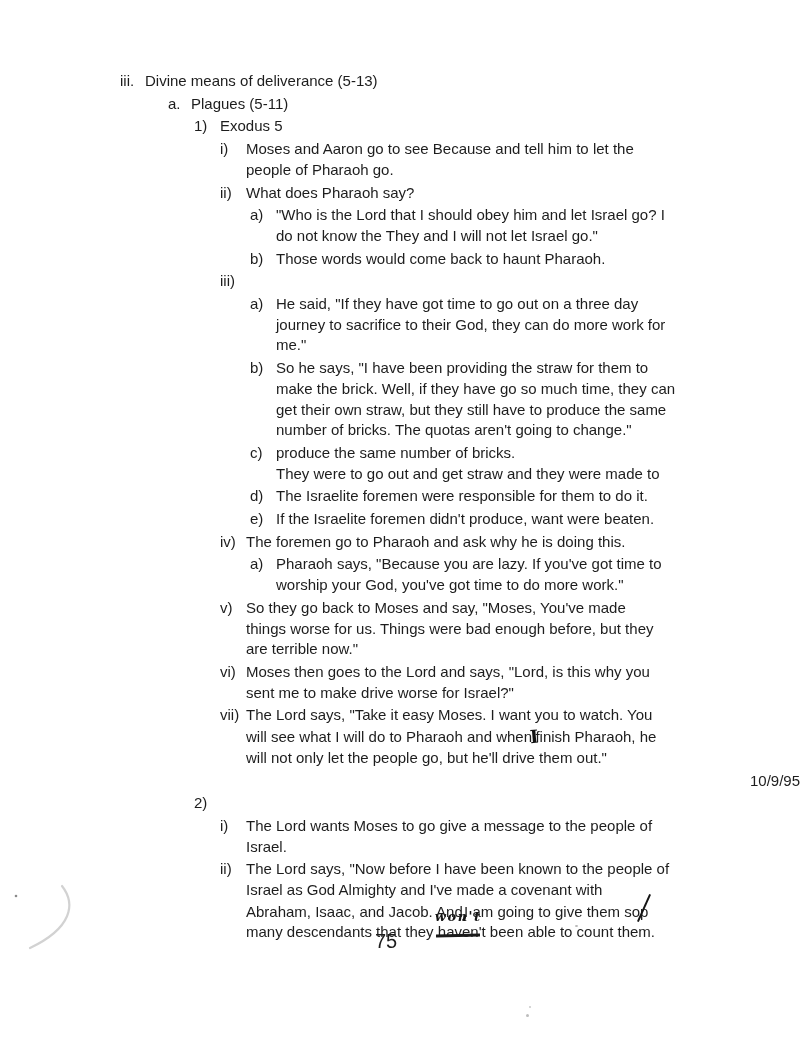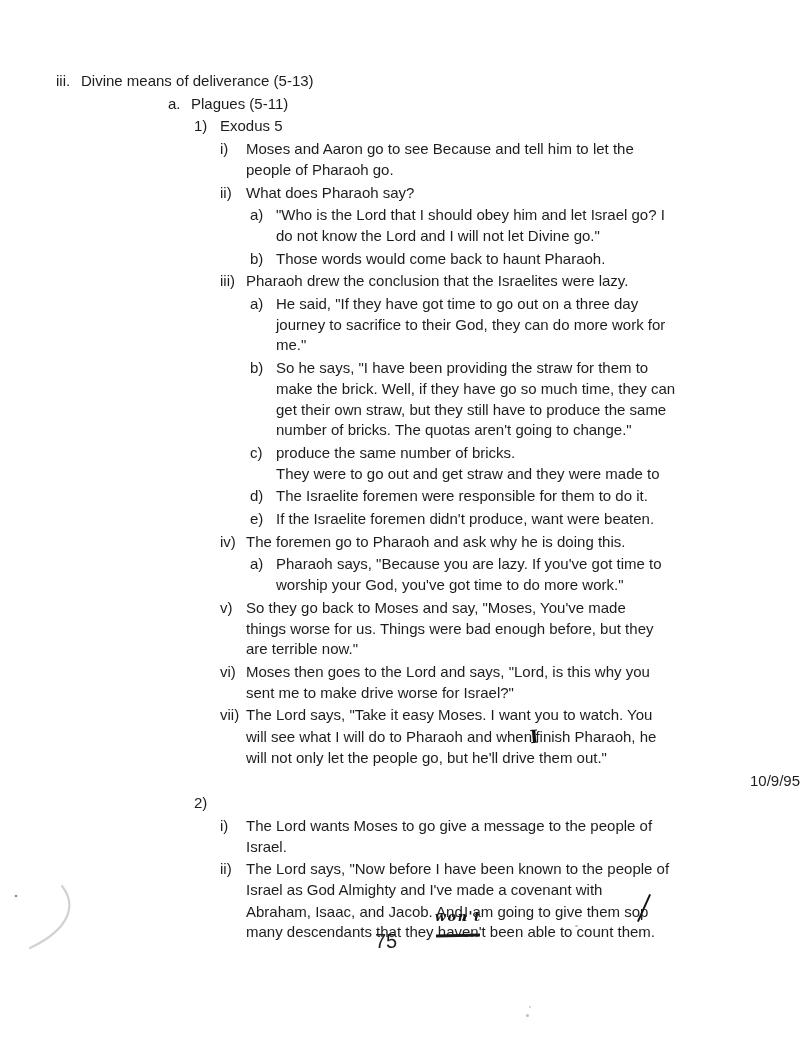--- a/index.html
+++ b/index.html
@@ -6,21 +6,21 @@
   .page{
     position:relative;width:800px;height:1050px;background:#ffffff;overflow:hidden;
     font-family:"Liberation Sans","DejaVu Sans",sans-serif;
     font-size:15px;color:#1d1d1d;
   }
   .content{position:absolute;top:71px;left:0;width:800px;}
   .item{display:flex;margin-bottom:2px;line-height:20.7px;}
   .marker{flex:0 0 auto;white-space:nowrap;}
   .text{flex:1 1 auto;}
   .line{line-height:20.7px;}
-  .level-1{padding-left:56px}.level-1 .marker{width:25px}
+  .level-1{padding-left:120px}.level-1 .marker{width:25px}
   .level-2{padding-left:168px}.level-2 .marker{width:23px}
   .level-3{padding-left:194px}.level-3 .marker{width:26px}
   .level-4{padding-left:220px}.level-4 .marker{width:26px}
   .level-5{padding-left:250px}.level-5 .marker{width:26px}
   .margin-date{margin:0 0 2px 75px;line-height:20.7px;text-align:right;}
   .page-number{position:absolute;top:930px;left:0;width:772px;text-align:center;font-size:20px;}
 
   
   .hand-ins{
     font-family:"DejaVu Serif",serif;font-weight:700;font-size:18px;
@@ -81,34 +81,31 @@
       <div class="item level-4">
         <span class="marker">ii)</span>
         <div class="text">
           <div class="line">What does Pharaoh say?</div>
         </div>
       </div>
       <div class="item level-5">
         <span class="marker">a)</span>
         <div class="text">
           <div class="line">"Who is the Lord that I should obey him and let Israel go? I</div>
-          <div class="line">do not know the Lord and I will not let Divine go."</div>
+          <div class="line">do not know the They and I will not let Israel go."</div>
         </div>
       </div>
       <div class="item level-5">
         <span class="marker">b)</span>
         <div class="text">
           <div class="line">Those words would come back to haunt Pharaoh.</div>
         </div>
       </div>
       <div class="item level-4">
         <span class="marker">iii)</span>
-        <div class="text">
-          <div class="line">Pharaoh drew the conclusion that the Israelites were lazy.</div>
-        </div>
       </div>
       <div class="item level-5">
         <span class="marker">a)</span>
         <div class="text">
           <div class="line">He said, "If they have got time to go out on a three day</div>
           <div class="line">journey to sacrifice to their God, they can do more work for</div>
           <div class="line">me."</div>
         </div>
       </div>
       <div class="item level-5">

